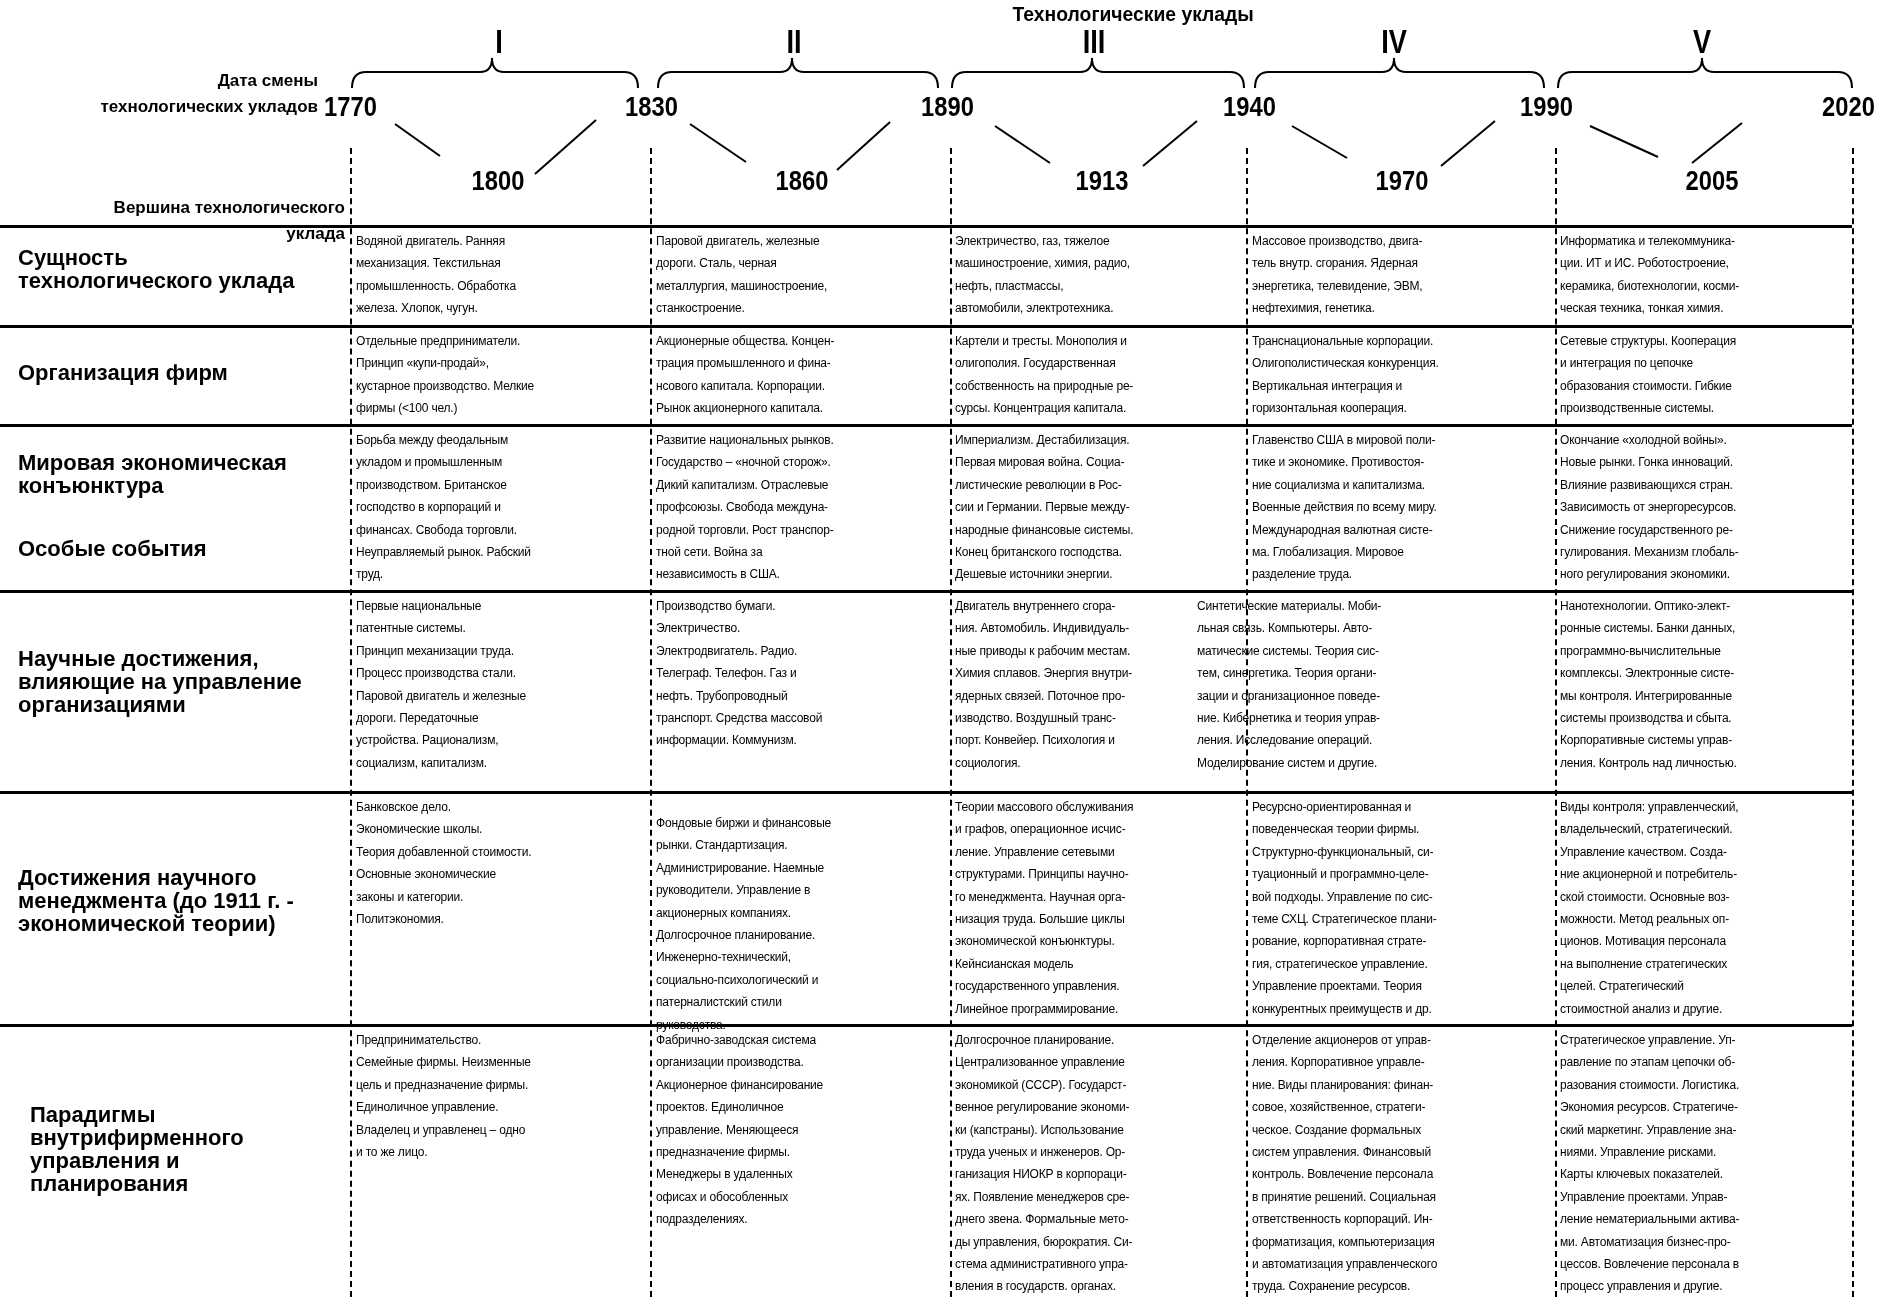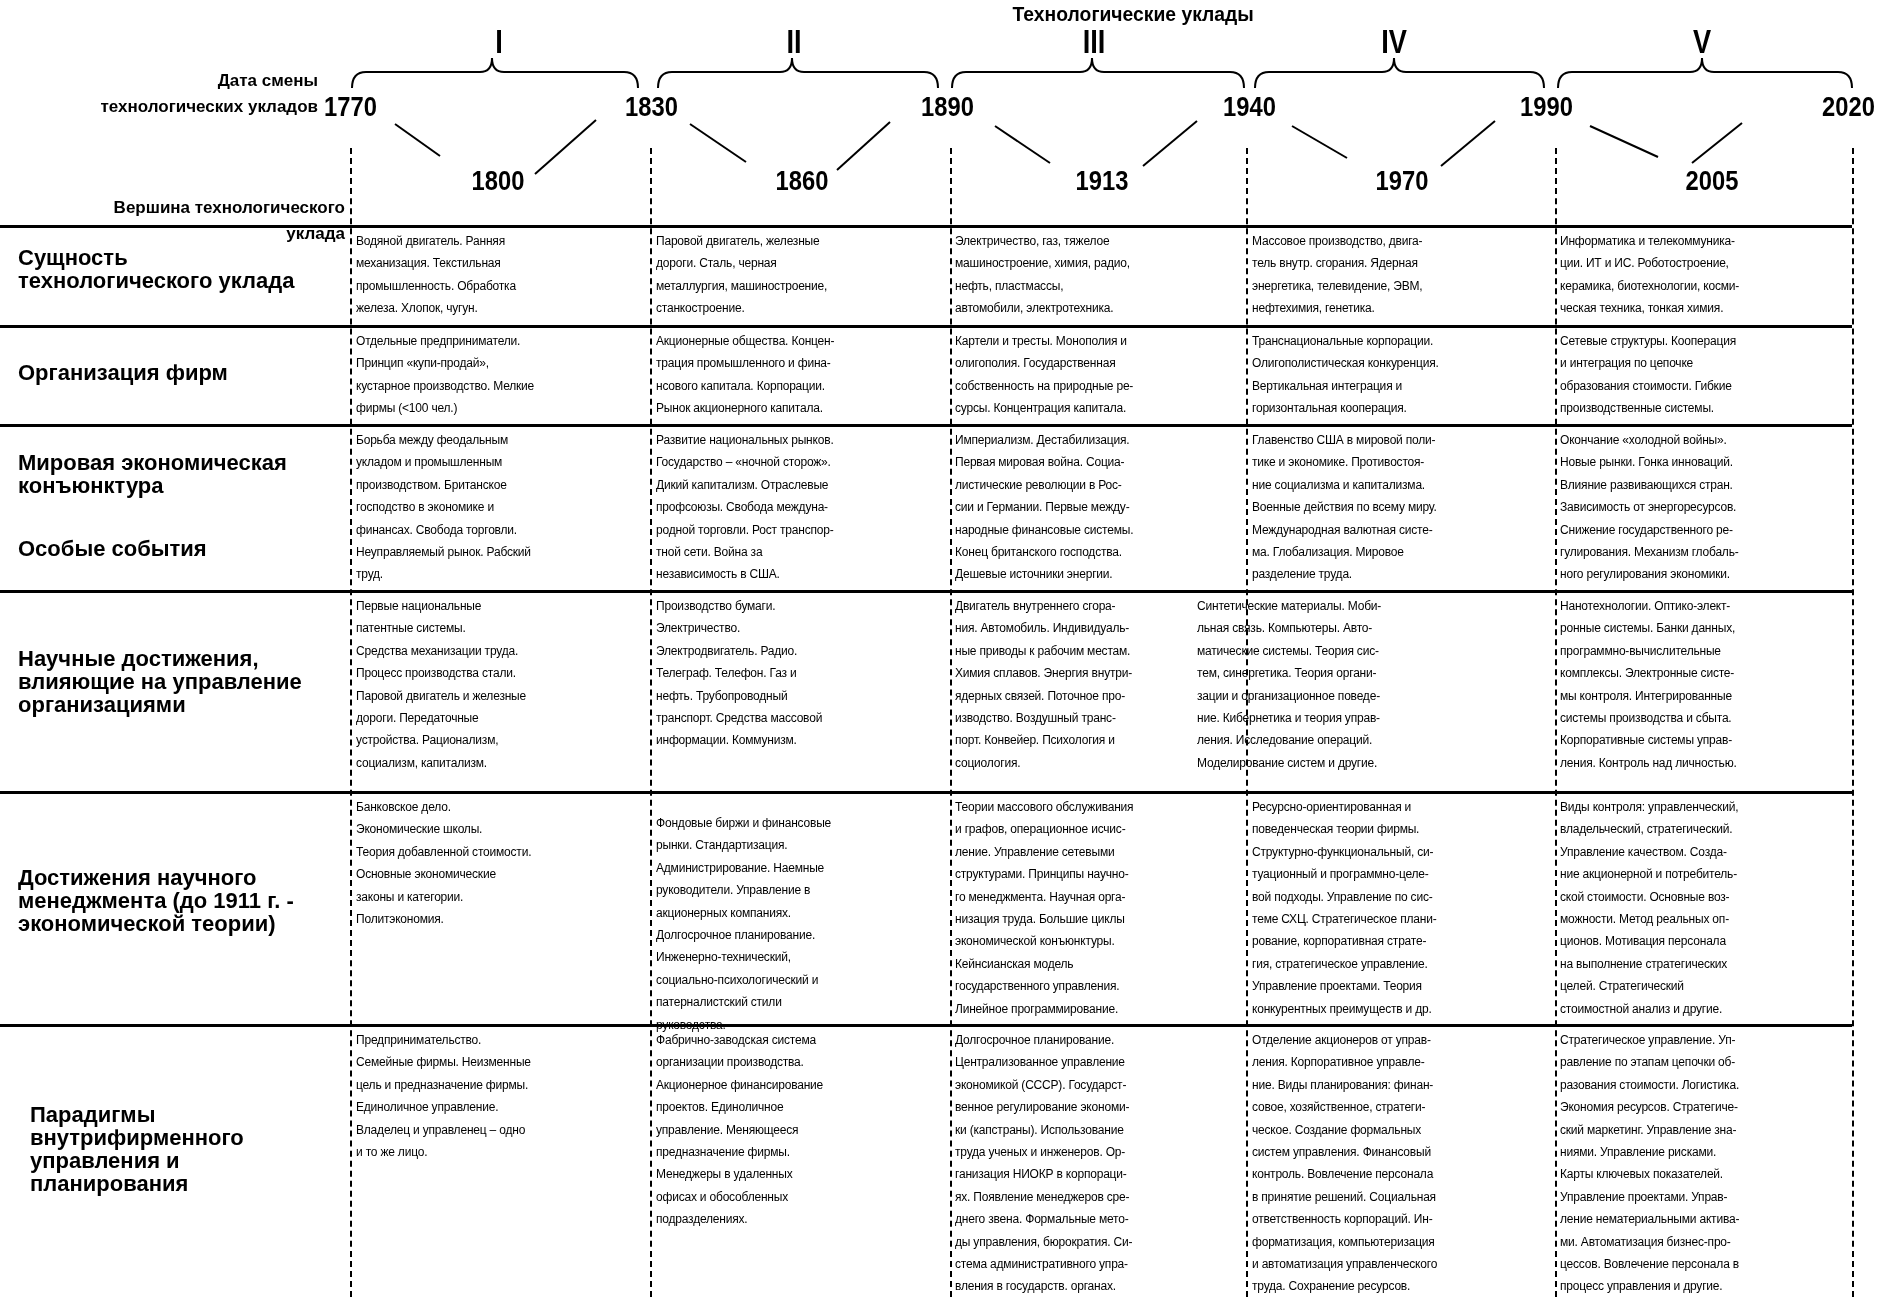--- a/index.html
+++ b/index.html
@@ -159,21 +159,21 @@
 и интеграция по цепочке
 образования стоимости. Гибкие
 производственные системы.</div>
 
 <div class="row-label" style="top:451px; white-space:pre-line;">Мировая экономическая
 конъюнктура</div>
 <div class="row-label" style="top:537px;">Особые события</div>
 <div class="cell" style="left:356px; top:429px;">Борьба между феодальным
 укладом и промышленным
 производством. Британское
-господство в экономике и
+господство в корпораций и
 финансах. Свобода торговли.
 Неуправляемый рынок. Рабский
 труд.</div>
 <div class="cell" style="left:656px; top:429px;">Развитие национальных рынков.
 Государство – «ночной сторож».
 Дикий капитализм. Отраслевые
 профсоюзы. Свобода междуна-
 родной торговли. Рост транспор-
 тной сети. Война за
 независимость в США.</div>
@@ -197,21 +197,21 @@
 Зависимость от энергоресурсов.
 Снижение государственного ре-
 гулирования. Механизм глобаль-
 ного регулирования экономики.</div>
 
 <div class="row-label" style="top:647px; white-space:pre-line;">Научные достижения,
 влияющие на управление
 организациями</div>
 <div class="cell" style="left:356px; top:595px;">Первые национальные
 патентные системы.
-Средства механизации труда.
+Принцип механизации труда.
 Процесс производства стали.
 Паровой двигатель и железные
 дороги. Передаточные
 устройства. Рационализм,
 социализм, капитализм.</div>
 <div class="cell" style="left:656px; top:595px;">Производство бумаги.
 Электричество.
 Электродвигатель. Радио.
 Телеграф. Телефон. Газ и
 нефть. Трубопроводный

